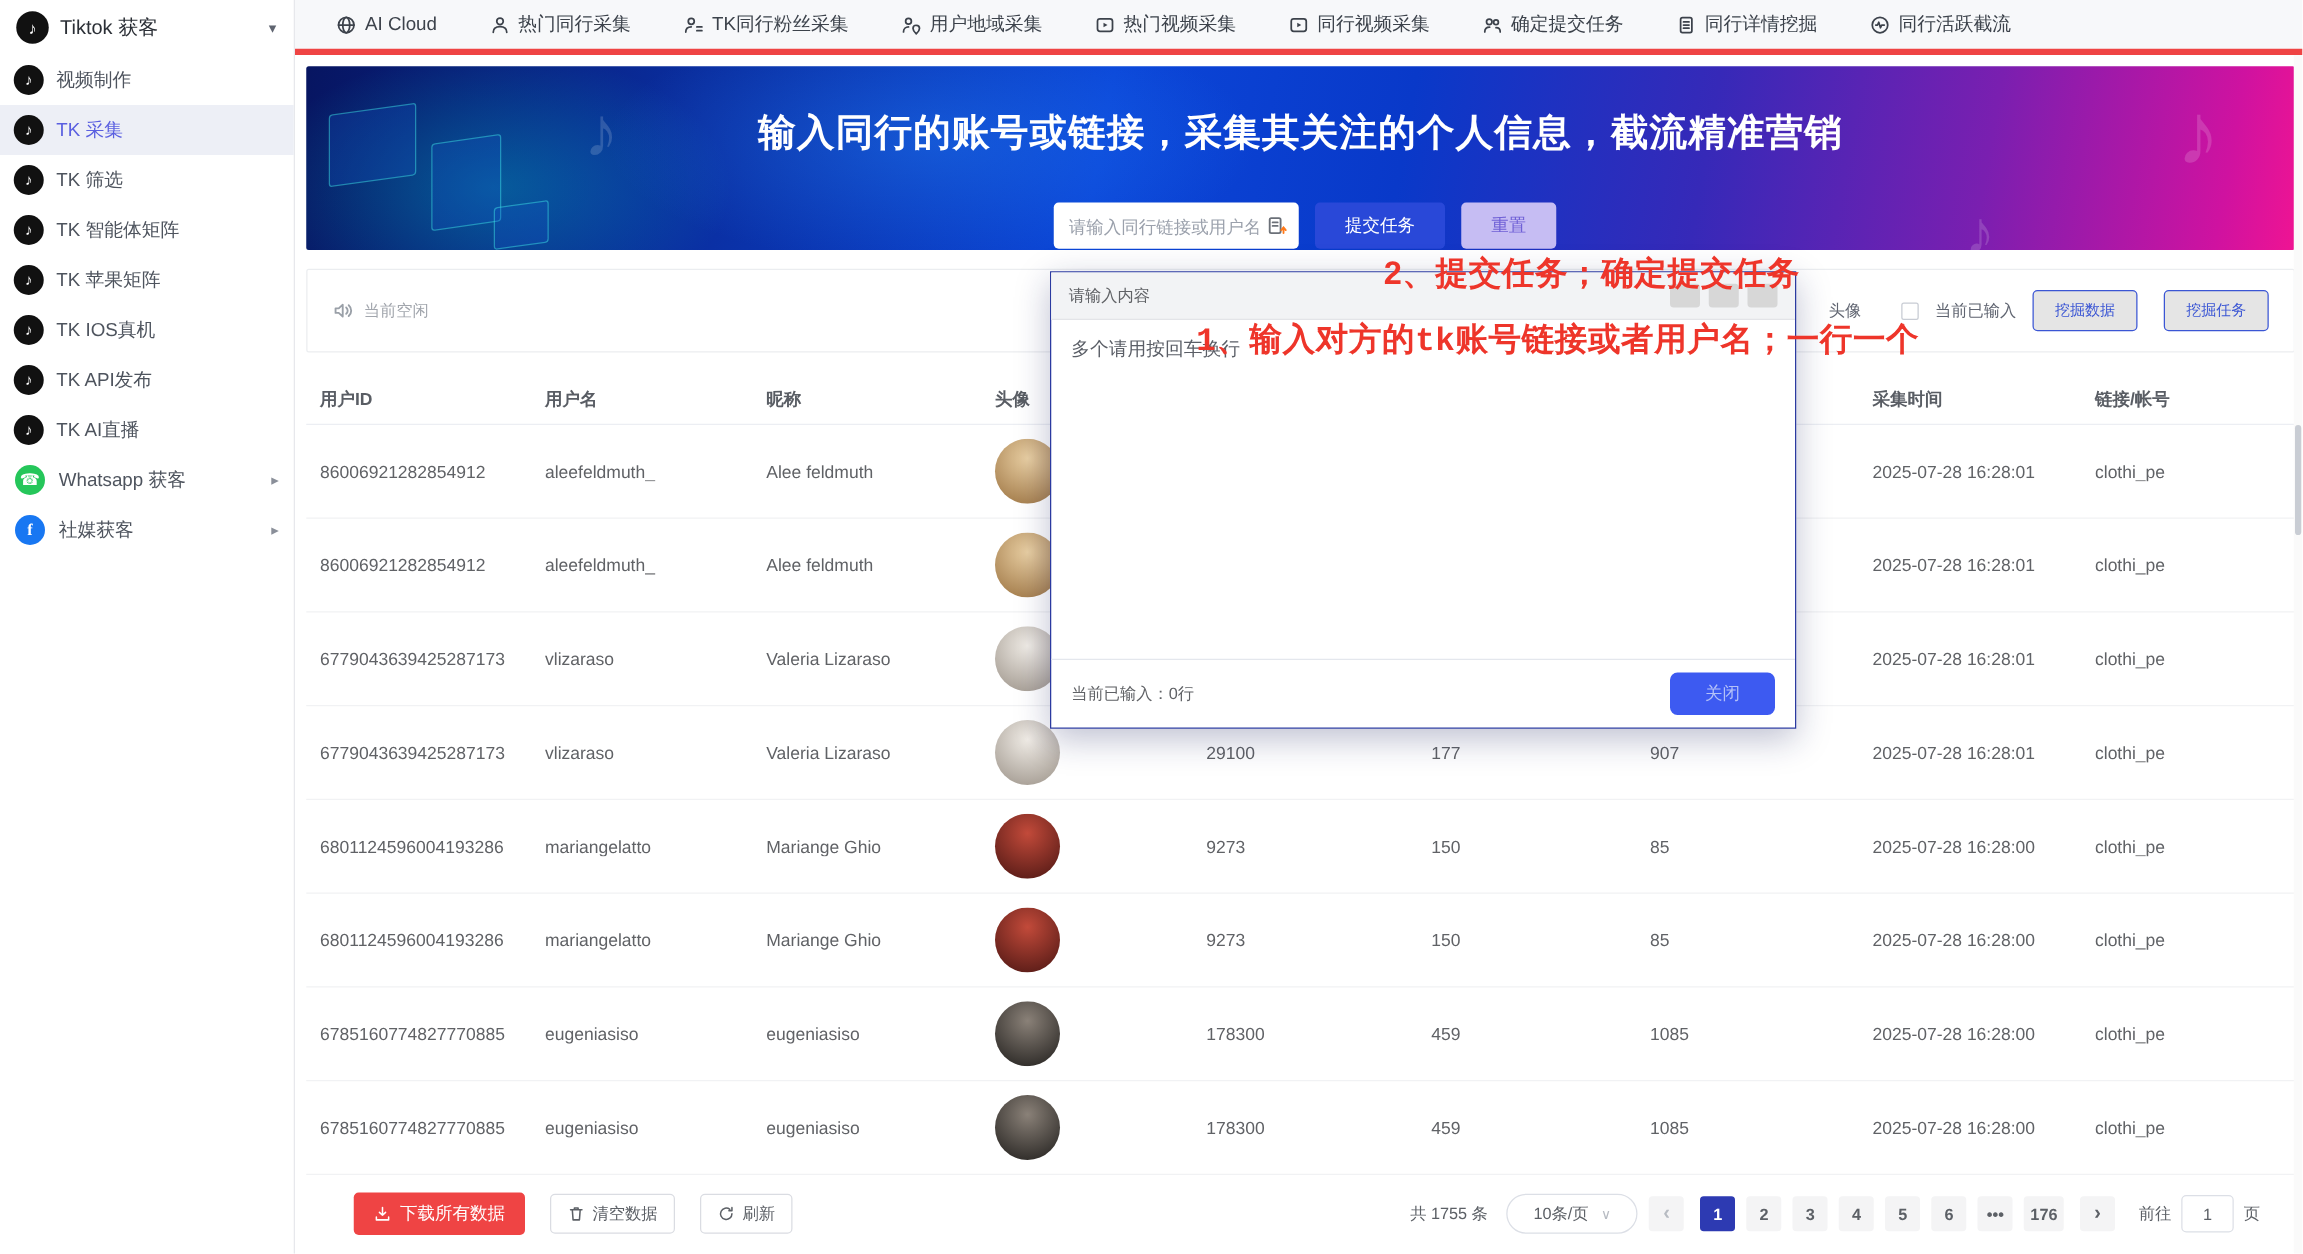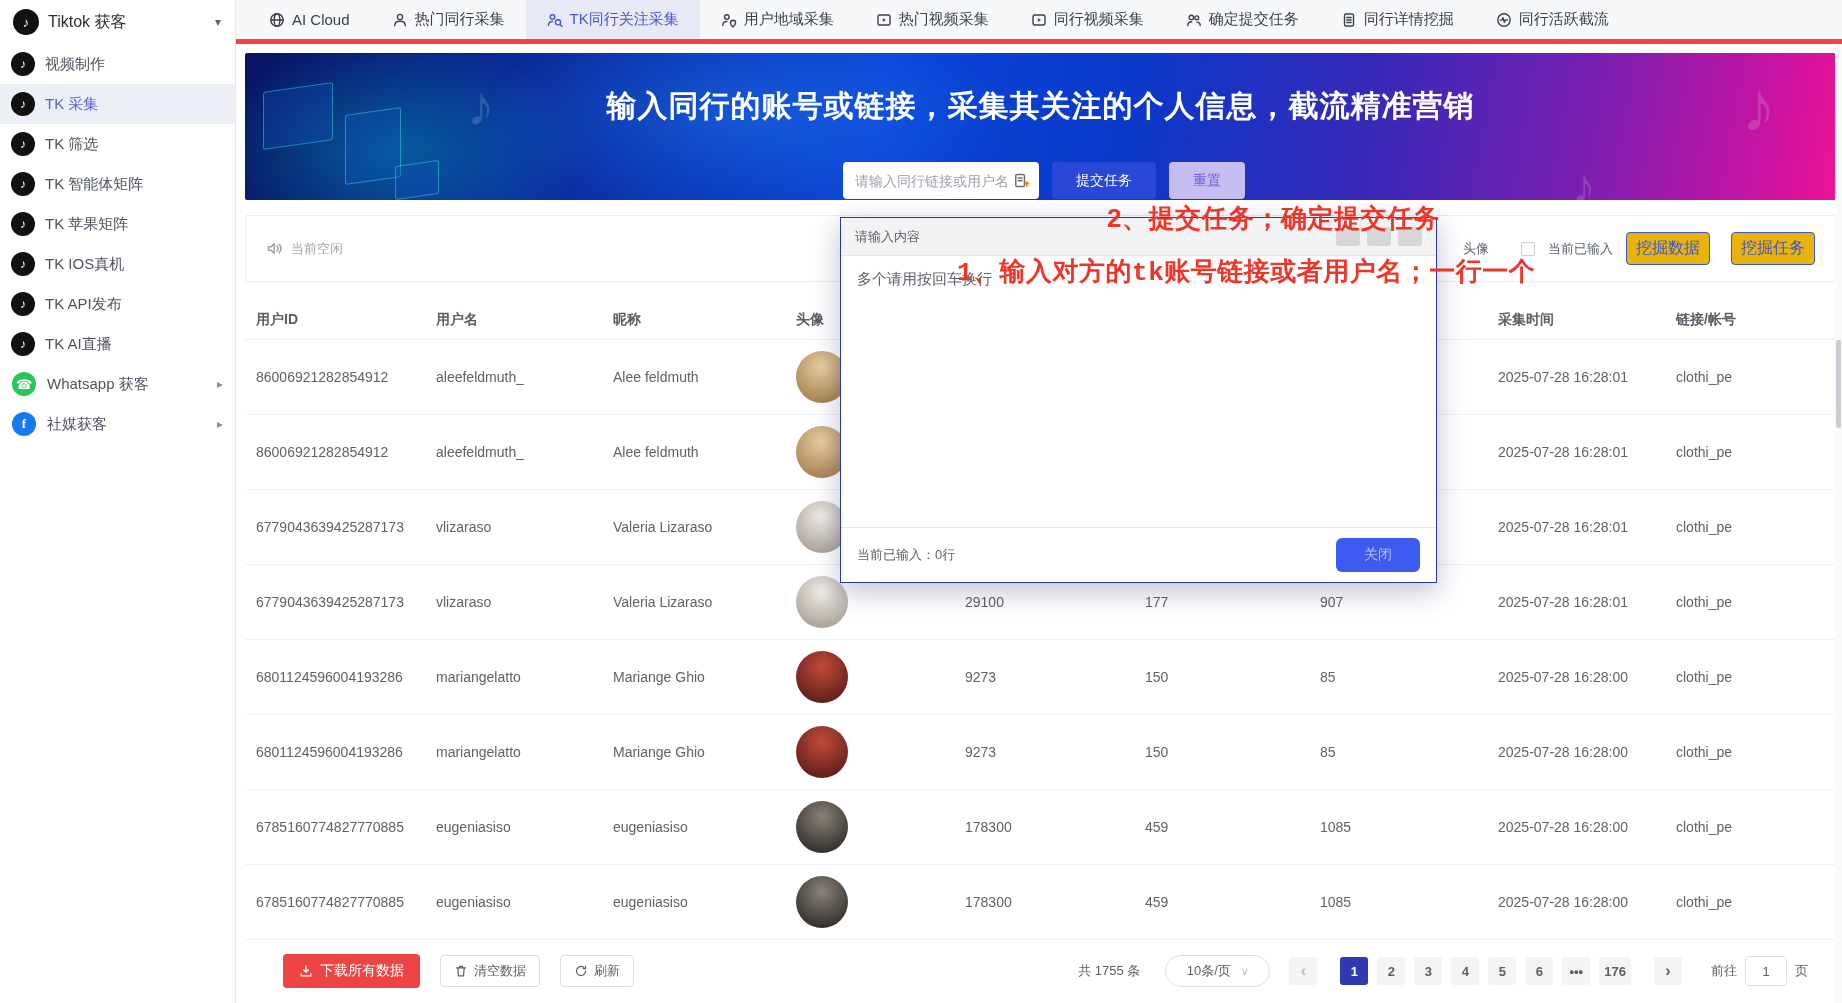--- a/index.html
+++ b/index.html
@@ -57,40 +57,40 @@
   .btn-submit { width:104px; height:37px; background:#2948d8; border:none; border-radius:4px; color:#fff; font-size:14px; cursor:pointer; font-family:inherit; }
   .btn-reset { width:76px; height:37px; background:#c6bdf3; border:none; border-radius:4px; color:#6f60d6; font-size:14px; cursor:pointer; font-family:inherit; }
 
   
   .toolbar { margin-top:15px; height:67px; border:1px solid #ebedf0; border-radius:2px; display:flex; align-items:center; padding:0 20px; background:#fff; }
   .status { display:flex; align-items:center; gap:8px; color:#a2a6ad; font-size:13px; }
   .status .sicon { width:17px; height:17px; color:#9aa0a8; }
   .status .sicon svg { width:17px; height:17px; }
   .tb-right { margin-left:auto; display:flex; align-items:center; gap:13px; font-size:13px; color:#5f6470; }
   .cb { width:14px; height:14px; border:1px solid #c8ccd4; border-radius:2px; background:#fff; display:inline-block; }
-  .btn-outline { width:84px; height:33px; background:#eab308; border:1px solid #3b56d4; border-radius:4px; color:#3b56d4; font-size:16px; cursor:pointer; font-family:inherit; }
+  .btn-outline { width:84px; height:33px; background:#e5e5e5; border:1px solid #3b56d4; border-radius:4px; color:#3b56d4; font-size:12px; cursor:pointer; font-family:inherit; }
   .btn-outline + .btn-outline { margin-left:8px; }
   .tb-gap { width:6px; }
 
   
   .tbl { --cols:180px 177px 183px 169px 180px 175px 178px 178px 1fr; margin-top:18px; }
   .thead { display:grid; grid-template-columns:var(--cols); height:40px; align-items:center; border-bottom:1px solid #eceef3; }
   .th { padding-left:11px; font-size:14px; font-weight:bold; color:#595d64; white-space:nowrap; }
   .trow { display:grid; grid-template-columns:var(--cols); height:75px; align-items:center; border-bottom:1px solid #f1f2f4; }
   .td { padding-left:11px; font-size:14px; color:#606266; white-space:nowrap; overflow:hidden; }
   .avatar { width:52px; height:52px; border-radius:50%; background:radial-gradient(circle at 50% 30%, var(--a,#ccc), var(--b,#888)); }
 
   
   .tfooter { height:62px; display:flex; align-items:center; padding:0 28px 0 38px; }
   .btn-dl { height:34px; padding:0 16px; background:#ef4444; border:none; border-radius:4px; color:#fff; font-size:14px; cursor:pointer;
     display:inline-flex; align-items:center; gap:7px; font-family:inherit; }
   .btn-lite { height:32px; padding:0 13px; background:#fff; border:1px solid #dadce2; border-radius:4px; color:#5c6066; font-size:13px; cursor:pointer;
     display:inline-flex; align-items:center; gap:6px; margin-left:20px; font-family:inherit; }
   .btn-dl svg,.btn-lite svg { width:14px; height:14px; }
-  .pager { margin-left:auto; display:flex; align-items:center; gap:19px; font-size:13px; color:#5c6066; }
+  .pager { margin-left:auto; display:flex; align-items:center; gap:9px; font-size:13px; color:#5c6066; }
   .total { margin-right:6px; }
   .psize { width:105px; height:32px; border:1px solid #dcdfe6; border-radius:16px; display:flex; align-items:center; justify-content:center; gap:10px; color:#5c6066; cursor:pointer; }
   .psize .dd { color:#b7bbc2; font-size:11px; }
   .pgbtn { min-width:28px; height:28px; padding:0 5px; background:#f4f4f5; border-radius:3px; display:inline-flex; align-items:center; justify-content:center;
     font-size:13px; font-weight:bold; color:#5c6066; cursor:pointer; }
   .pgbtn.active { background:#2d3ab2; color:#fff; }
   .pgbtn.nav { font-size:16px; color:#b7bbc2; background:#f4f4f5; }
   .pgbtn.nav.on { color:#5c6066; }
   .pages { display:flex; gap:9px; margin:0 4px; }
   .goto { display:flex; align-items:center; gap:8px; margin-left:10px; }
@@ -210,32 +210,32 @@
         <div class="tab">
           <span class="ticon">
             <svg viewBox="0 0 16 16" fill="none" stroke="currentColor" stroke-width="1.4" stroke-linecap="round" stroke-linejoin="round">
               <circle cx="8" cy="5" r="2.6"></circle>
               <path d="M2.6 13.8c0-3 2.4-4.5 5.4-4.5s5.4 1.5 5.4 4.5"></path>
             </svg>
           </span>
           <span>热门同行采集</span>
         </div>
 
-
-        <div class="tab active">
-          <span class="ticon">
-            <svg viewBox="0 0 16 16" fill="none" stroke="currentColor" stroke-width="1.4" stroke-linecap="round" stroke-linejoin="round">
-              <circle cx="5.5" cy="5" r="2.3"></circle>
-              <path d="M1.5 13.5c0-2.6 2-4 4-4"></path>
-              <circle cx="11" cy="10.3" r="2.6"></circle>
-              <line x1="13" y1="12.4" x2="15" y2="14.4"></line>
-            </svg>
-          </span>
-          <span>TK同行关注采集</span>
-        </div>
+        <div class="tab">
+          <span class="ticon">
+            <svg viewBox="0 0 16 16" fill="none" stroke="currentColor" stroke-width="1.4" stroke-linecap="round" stroke-linejoin="round">
+              <circle cx="6" cy="5" r="2.4"></circle>
+              <path d="M1.6 13.6c0-2.8 2-4.2 4.4-4.2"></path>
+              <line x1="10.5" y1="9.5" x2="14.5" y2="9.5"></line>
+              <line x1="10.5" y1="12.5" x2="14.5" y2="12.5"></line>
+            </svg>
+          </span>
+          <span>TK同行粉丝采集</span>
+        </div>
+
 
         <div class="tab">
           <span class="ticon">
             <svg viewBox="0 0 16 16" fill="none" stroke="currentColor" stroke-width="1.4" stroke-linecap="round" stroke-linejoin="round">
               <circle cx="5.8" cy="5" r="2.3"></circle>
               <path d="M1.8 13.5c0-2.6 2-4 4-4"></path>
               <path d="M12 8.2c1.5 0 2.6 1.1 2.6 2.6 0 1.9-2.6 4.2-2.6 4.2s-2.6-2.3-2.6-4.2c0-1.5 1.1-2.6 2.6-2.6z"></path>
             </svg>
           </span>
           <span>用户地域采集</span>

